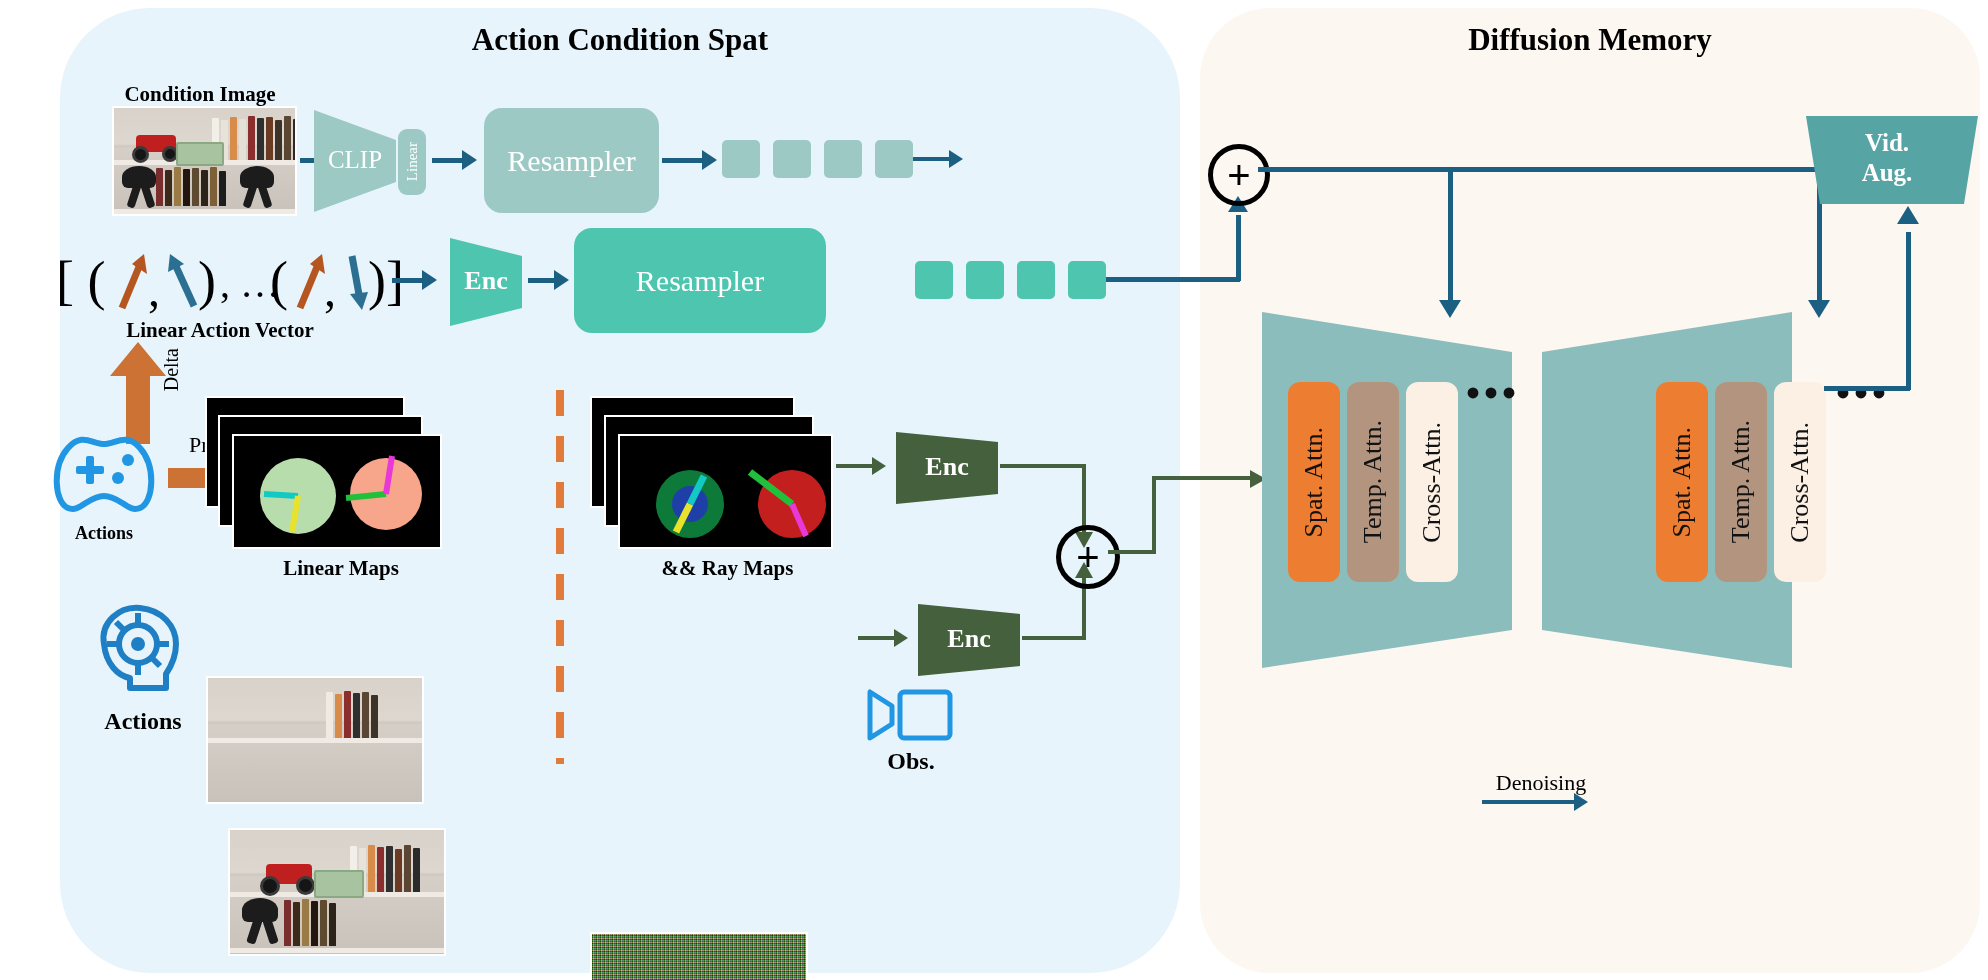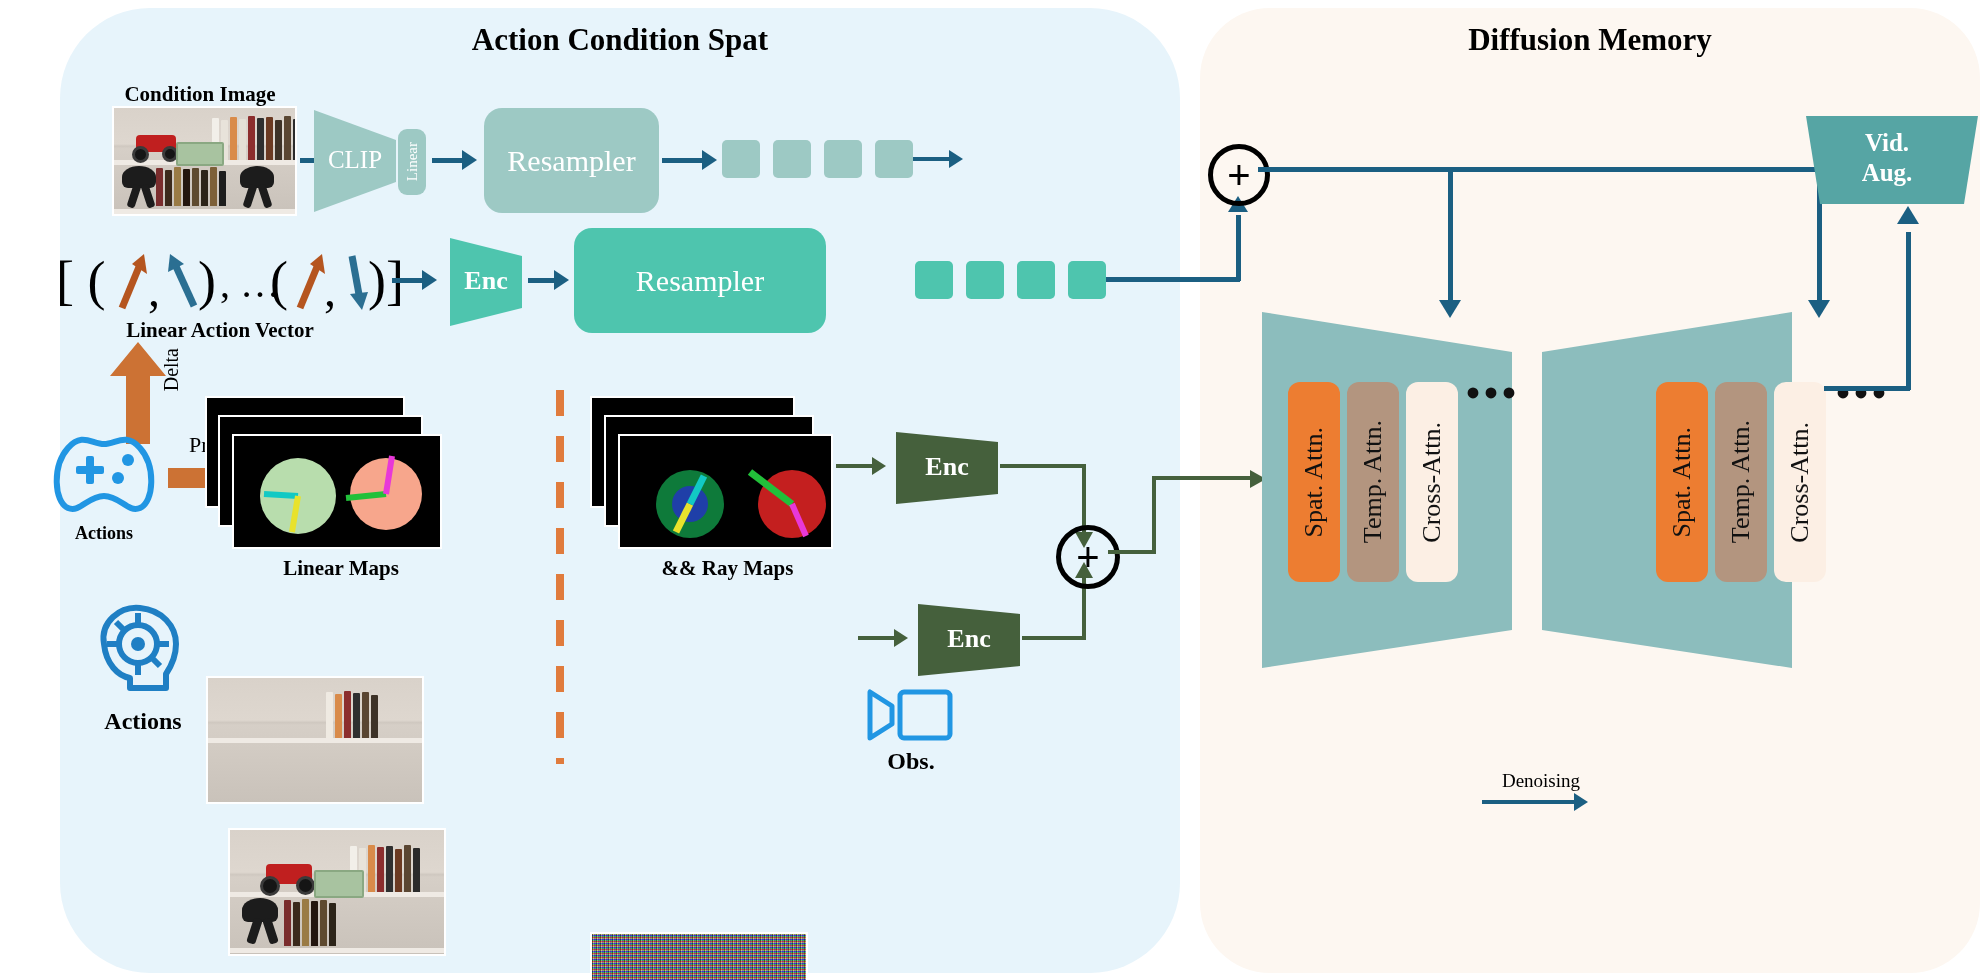--- a/index.html
+++ b/index.html
@@ -388,15 +388,15 @@
   <polygon points="14,4 186,4 172,92 28,92" fill="#56a5a4"></polygon>
 </svg>
 <div class="abs white-txt" style="left:1792px;top:128px;width:190px;font-size:25px;font-weight:bold;line-height:30px;">Vid.</div>
 <div class="abs white-txt" style="left:1792px;top:158px;width:190px;font-size:25px;font-weight:bold;line-height:30px;">Aug.</div>
 
 <div class="abs ln" style="left:1906px;top:390px;width:5px;height:0;"></div>
 <div class="abs ln" style="left:1824px;top:386px;width:86px;height:5px;"></div>
 <div class="abs ln" style="left:1906px;top:232px;width:5px;height:158px;"></div>
 <div class="abs" style="left:1897px;top:206px;width:0;height:0;border-bottom:18px solid #1b5f82;border-left:11px solid transparent;border-right:11px solid transparent;"></div>
 
-<div class="abs lbl-sm" style="left:1476px;top:770px;width:130px;text-align:center;font-size:19px;">Denoising</div>
+<div class="abs lbl-sm" style="left:1476px;top:770px;width:130px;text-align:center;font-size:22px;">Denoising</div>
 <div class="abs ln" style="left:1482px;top:800px;width:96px;height:4px;"></div>
 <div class="abs" style="left:1574px;top:793px;width:0;height:0;border-left:14px solid #1b5f82;border-top:9px solid transparent;border-bottom:9px solid transparent;"></div>
 
 </body></html>

